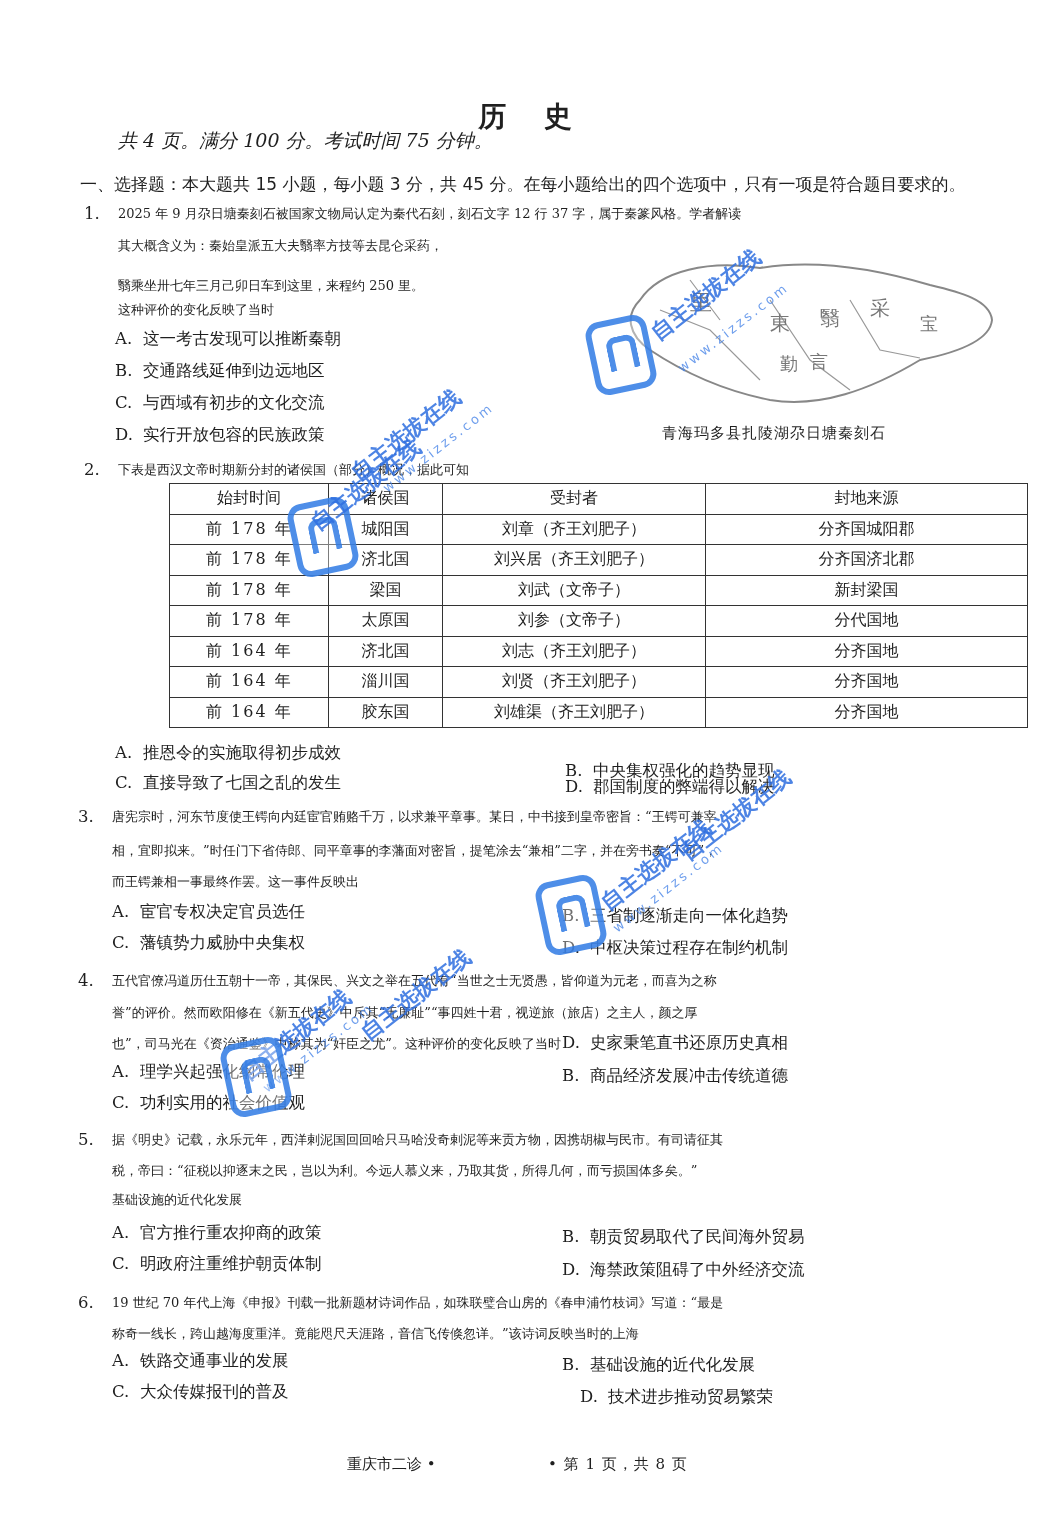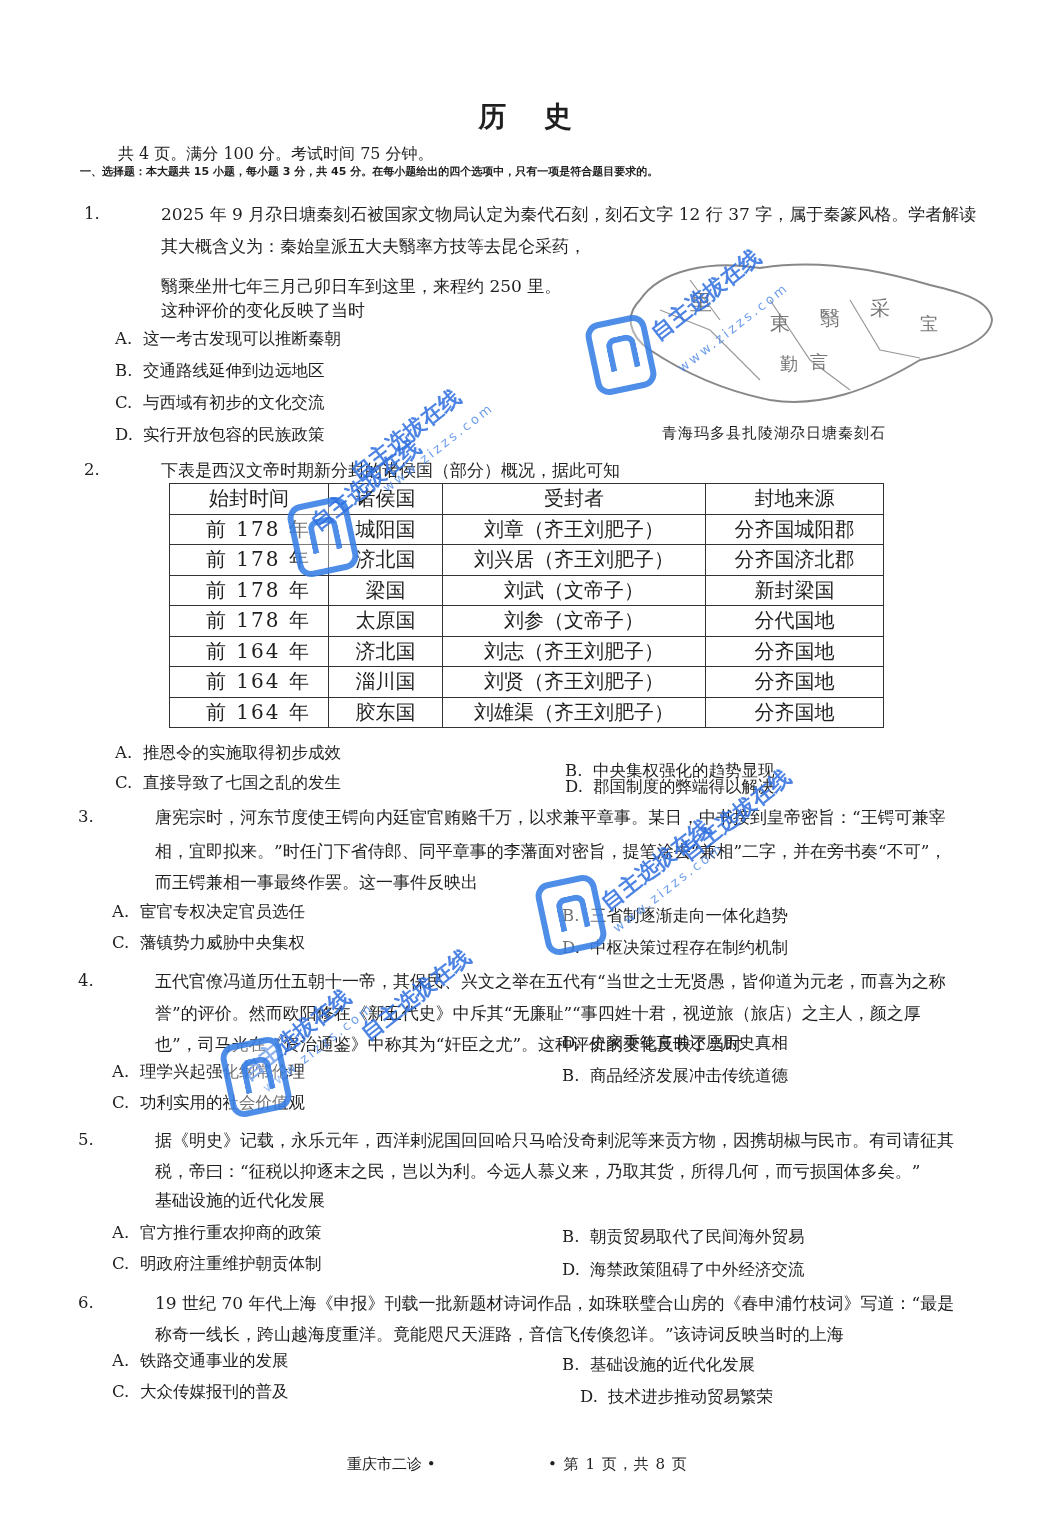--- a/index.html
+++ b/index.html
@@ -7,32 +7,32 @@
     width: 1064px; height: 1518px; position: relative; overflow: hidden;
     font-family: "DejaVu Serif", "Liberation Serif", serif;
     color: #1f1f1f;
   }
   .page { position: absolute; left: 0; top: 0; width: 1064px; height: 1518px; }
   .title {
     position: absolute; top: 98px; left: 0; width: 1064px; text-align: center;
     font-size: 28px; font-weight: bold; letter-spacing: 14px;
     font-family: "DejaVu Sans", "Liberation Sans", sans-serif;
   }
-  .info { position: absolute; top: 144px; left: 118px; font-size: 16px; }
+  .info { position: absolute; top: 128px; left: 118px; font-size: 19px; font-style: italic; }
   .section {
-    position: absolute; top: 164px; left: 80px; font-size: 11px; font-weight: bold;
+    position: absolute; top: 173px; left: 80px; font-size: 17px; font-weight: normal;
     font-family: "DejaVu Sans", "Liberation Sans", sans-serif; white-space: nowrap;
   }
-  .line { position: absolute; font-size: 17px; white-space: nowrap; line-height: 22px; margin-left: 43px; }
+  .line { position: absolute; font-size: 13px; white-space: nowrap; line-height: 22px; }
   .qnum { position: absolute; font-size: 16.5px; line-height: 22px; }
   .opt { position: absolute; font-size: 16.5px; white-space: nowrap; line-height: 22px; }
   .opt .lbl { display: inline-block; width: 28px; }
   table.fief {
-    position: absolute; top: 483px; left: 169px; width: 715px;
-    border-collapse: collapse; font-size: 20px; padding-left: 48px;
+    position: absolute; top: 483px; left: 169px; width: 859px;
+    border-collapse: collapse; font-size: 16px; padding-left: 48px;
   }
   table.fief th, table.fief td {
     border: 1.5px solid #333; height: 29.5px; text-align: center; font-weight: normal; padding: 0;
   }
   table.fief td:first-child { text-align: left; padding-left: 36px; letter-spacing: 2px; }
   .rock {
     position: absolute; left: 620px; top: 240px; width: 380px; height: 170px;
   }
   .caption { position: absolute; top: 424px; left: 662px; font-size: 15px; letter-spacing: 1px; }
   .footer-left { position: absolute; top: 1455px; left: 347px; font-size: 15px; }

